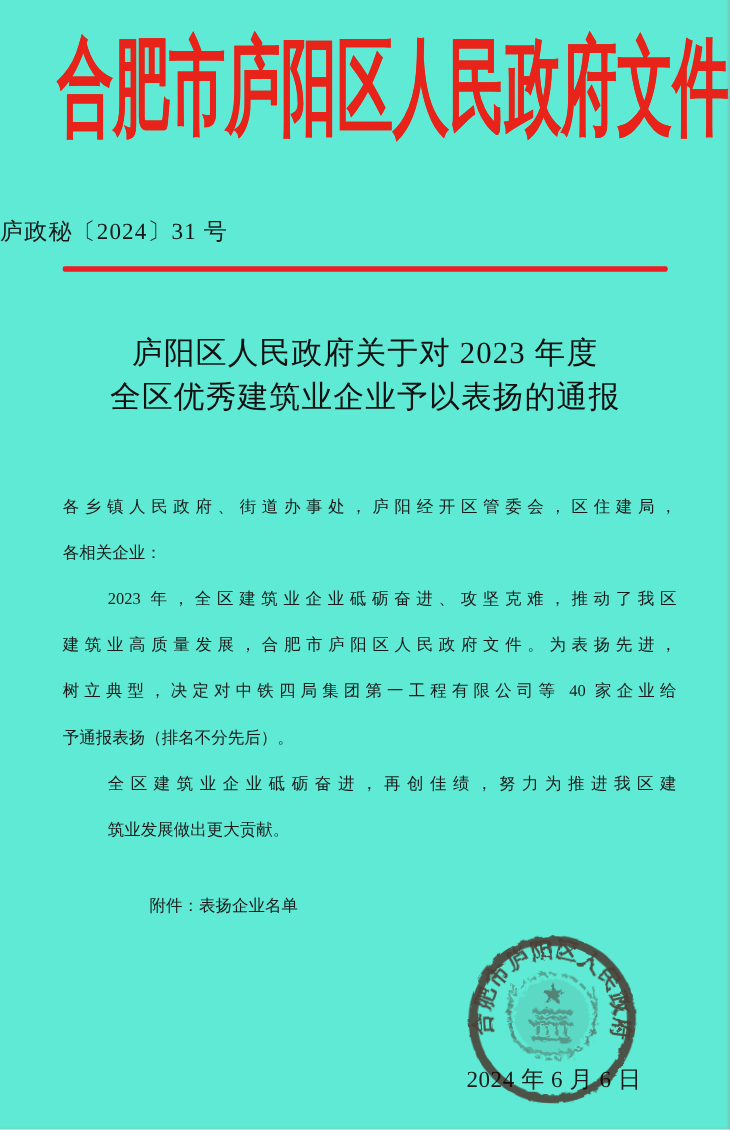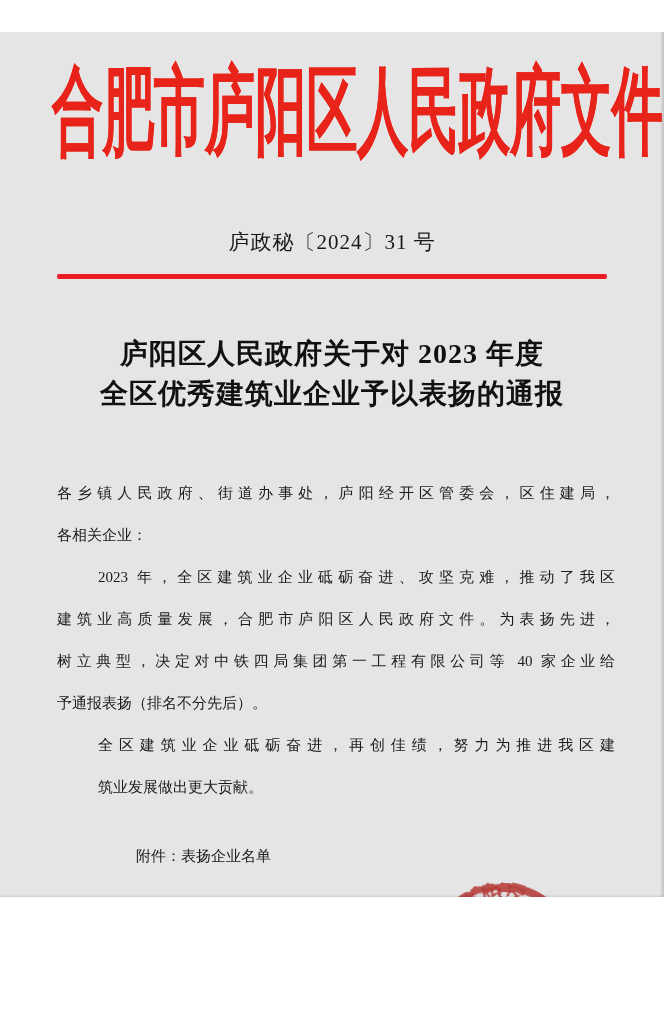--- a/index.html
+++ b/index.html
@@ -2,24 +2,23 @@
 <html><head>
 <meta charset="utf-8">
 <style>
   * { margin: 0; padding: 0; box-sizing: border-box; }
   html, body { background: #ffffff; }
   body { font-family: "Liberation Serif", "DejaVu Serif", serif; }
 
   .page {
     position: relative;
     width: 664px;
-    height: 865px;
-    background: #e5e5e5;
+    height: 1027px;
+    background: #5eead4;
     overflow: hidden;
-    margin-top: 32px;
   }
   .scan-edge-right {
     position: absolute; top: 0; right: 0; width: 4px; height: 100%;
     background: linear-gradient(to left, rgba(150,150,150,.45), rgba(150,150,150,0));
   }
   .scan-edge-bottom {
     position: absolute; left: 0; bottom: 0; width: 100%; height: 3px;
     background: linear-gradient(to top, rgba(170,170,170,.35), rgba(170,170,170,0));
   }
 
@@ -38,21 +37,20 @@
     transform-origin: left center;
     text-shadow: 0.5px 0 0 #e8231a;
   }
 
   
   .doc-number {
     position: absolute;
     top: 196px;
     left: 0;
     width: 100%;
-    text-align: center;
     font-size: 21px;
     line-height: 28px;
     letter-spacing: 1px;
     color: #181818;
   }
 
   
   .red-rule {
     position: absolute;
     top: 242px;
@@ -65,21 +63,21 @@
 
   
   .doc-title {
     position: absolute;
     top: 302px;
     left: 0;
     width: 100%;
     text-align: center;
     font-size: 28px;
     line-height: 40px;
-    font-weight: bold;
+    font-weight: normal;
     letter-spacing: 1px;
     color: #111111;
   }
 
   
   .body-text {
     position: absolute;
     top: 440px;
     left: 57px;
     width: 558px;

